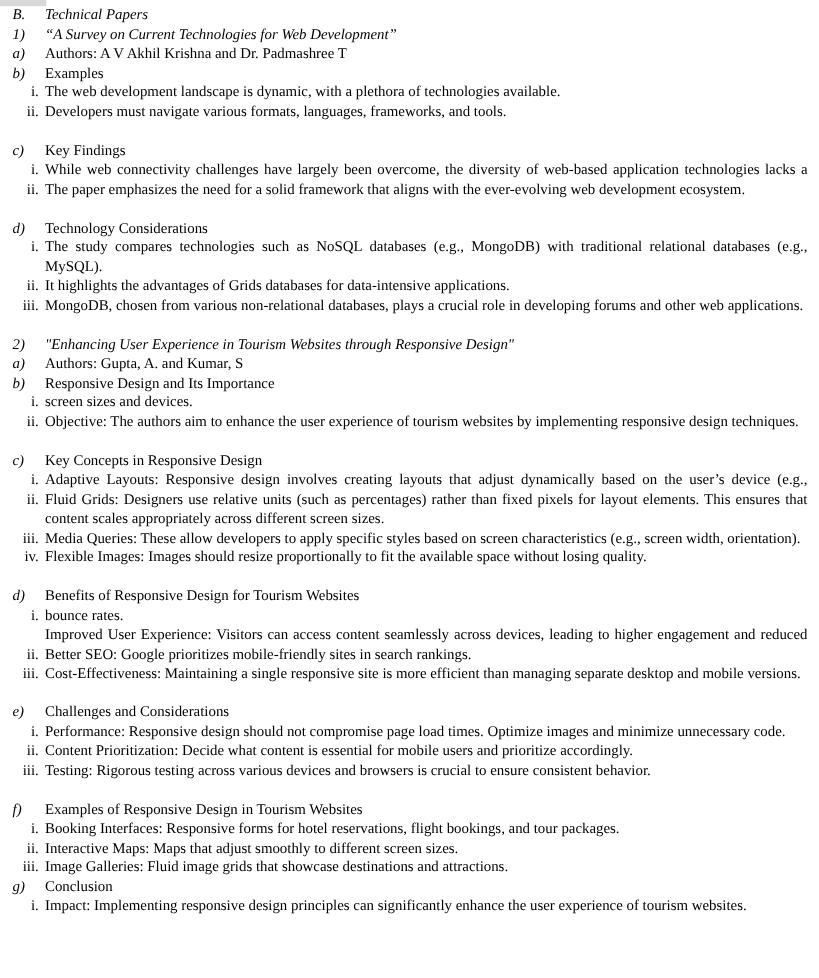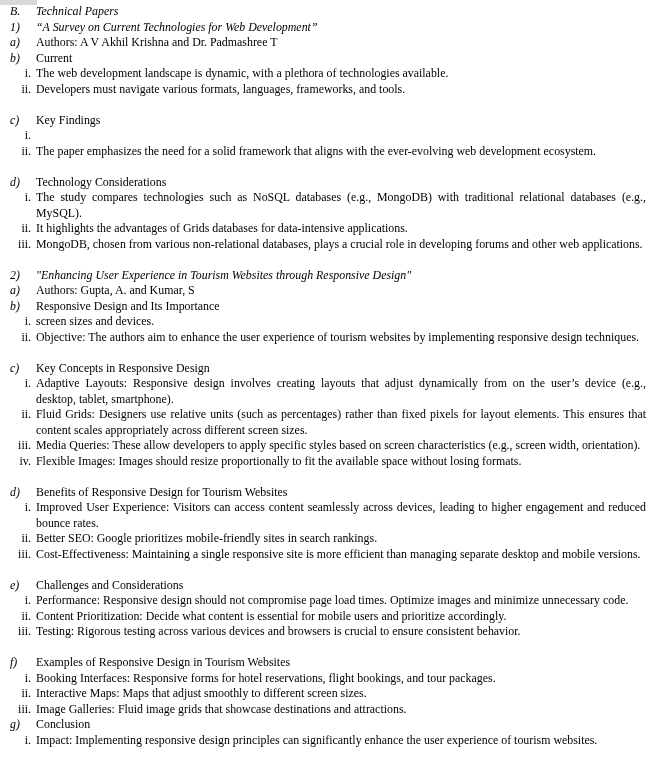--- a/index.html
+++ b/index.html
@@ -50,21 +50,21 @@
         </div>
         <div class="row">
           <span class="label alpha">a)</span>
           <div class="content">
             <span class="tline">Authors: A V Akhil Krishna and Dr. Padmashree T</span>
           </div>
         </div>
         <div class="row">
           <span class="label alpha">b)</span>
           <div class="content">
-            <span class="tline">Current</span>
+            <span class="tline">Examples</span>
           </div>
         </div>
         <div class="row">
           <span class="label roman">i.</span>
           <div class="content">
             <span class="tline">The web development landscape is dynamic, with a plethora of technologies available.</span>
           </div>
         </div>
         <div class="row">
           <span class="label roman">ii.</span>
@@ -76,20 +76,21 @@
       <div class="group">
         <div class="row">
           <span class="label alpha">c)</span>
           <div class="content">
             <span class="tline">Key Findings</span>
           </div>
         </div>
         <div class="row">
           <span class="label roman">i.</span>
           <div class="content">
+            <span class="tline fj">While web connectivity challenges have largely been overcome, the diversity of web-based application technologies lacks a</span>
           </div>
         </div>
         <div class="row">
           <span class="label roman">ii.</span>
           <div class="content">
             <span class="tline">The paper emphasizes the need for a solid framework that aligns with the ever-evolving web development ecosystem.</span>
           </div>
         </div>
       </div>
       <div class="group">
@@ -154,56 +155,55 @@
       <div class="group">
         <div class="row">
           <span class="label alpha">c)</span>
           <div class="content">
             <span class="tline">Key Concepts in Responsive Design</span>
           </div>
         </div>
         <div class="row">
           <span class="label roman">i.</span>
           <div class="content">
-            <span class="tline fj">Adaptive Layouts: Responsive design involves creating layouts that adjust dynamically from on the user’s device (e.g.,</span>
-            <span class="tline">desktop, tablet, smartphone).</span>
+            <span class="tline fj">Adaptive Layouts: Responsive design involves creating layouts that adjust dynamically based on the user’s device (e.g.,</span>
           </div>
         </div>
         <div class="row">
           <span class="label roman">ii.</span>
           <div class="content">
             <span class="tline fj">Fluid Grids: Designers use relative units (such as percentages) rather than fixed pixels for layout elements. This ensures that</span>
             <span class="tline">content scales appropriately across different screen sizes.</span>
           </div>
         </div>
         <div class="row">
           <span class="label roman">iii.</span>
           <div class="content">
             <span class="tline">Media Queries: These allow developers to apply specific styles based on screen characteristics (e.g., screen width, orientation).</span>
           </div>
         </div>
         <div class="row">
           <span class="label roman">iv.</span>
           <div class="content">
-            <span class="tline">Flexible Images: Images should resize proportionally to fit the available space without losing formats.</span>
+            <span class="tline">Flexible Images: Images should resize proportionally to fit the available space without losing quality.</span>
           </div>
         </div>
       </div>
       <div class="group">
         <div class="row">
           <span class="label alpha">d)</span>
           <div class="content">
             <span class="tline">Benefits of Responsive Design for Tourism Websites</span>
           </div>
         </div>
         <div class="row">
           <span class="label roman">i.</span>
           <div class="content">
+            <span class="tline">bounce rates.</span>
             <span class="tline fj">Improved User Experience: Visitors can access content seamlessly across devices, leading to higher engagement and reduced</span>
-            <span class="tline">bounce rates.</span>
           </div>
         </div>
         <div class="row">
           <span class="label roman">ii.</span>
           <div class="content">
             <span class="tline">Better SEO: Google prioritizes mobile-friendly sites in search rankings.</span>
           </div>
         </div>
         <div class="row">
           <span class="label roman">iii.</span>

